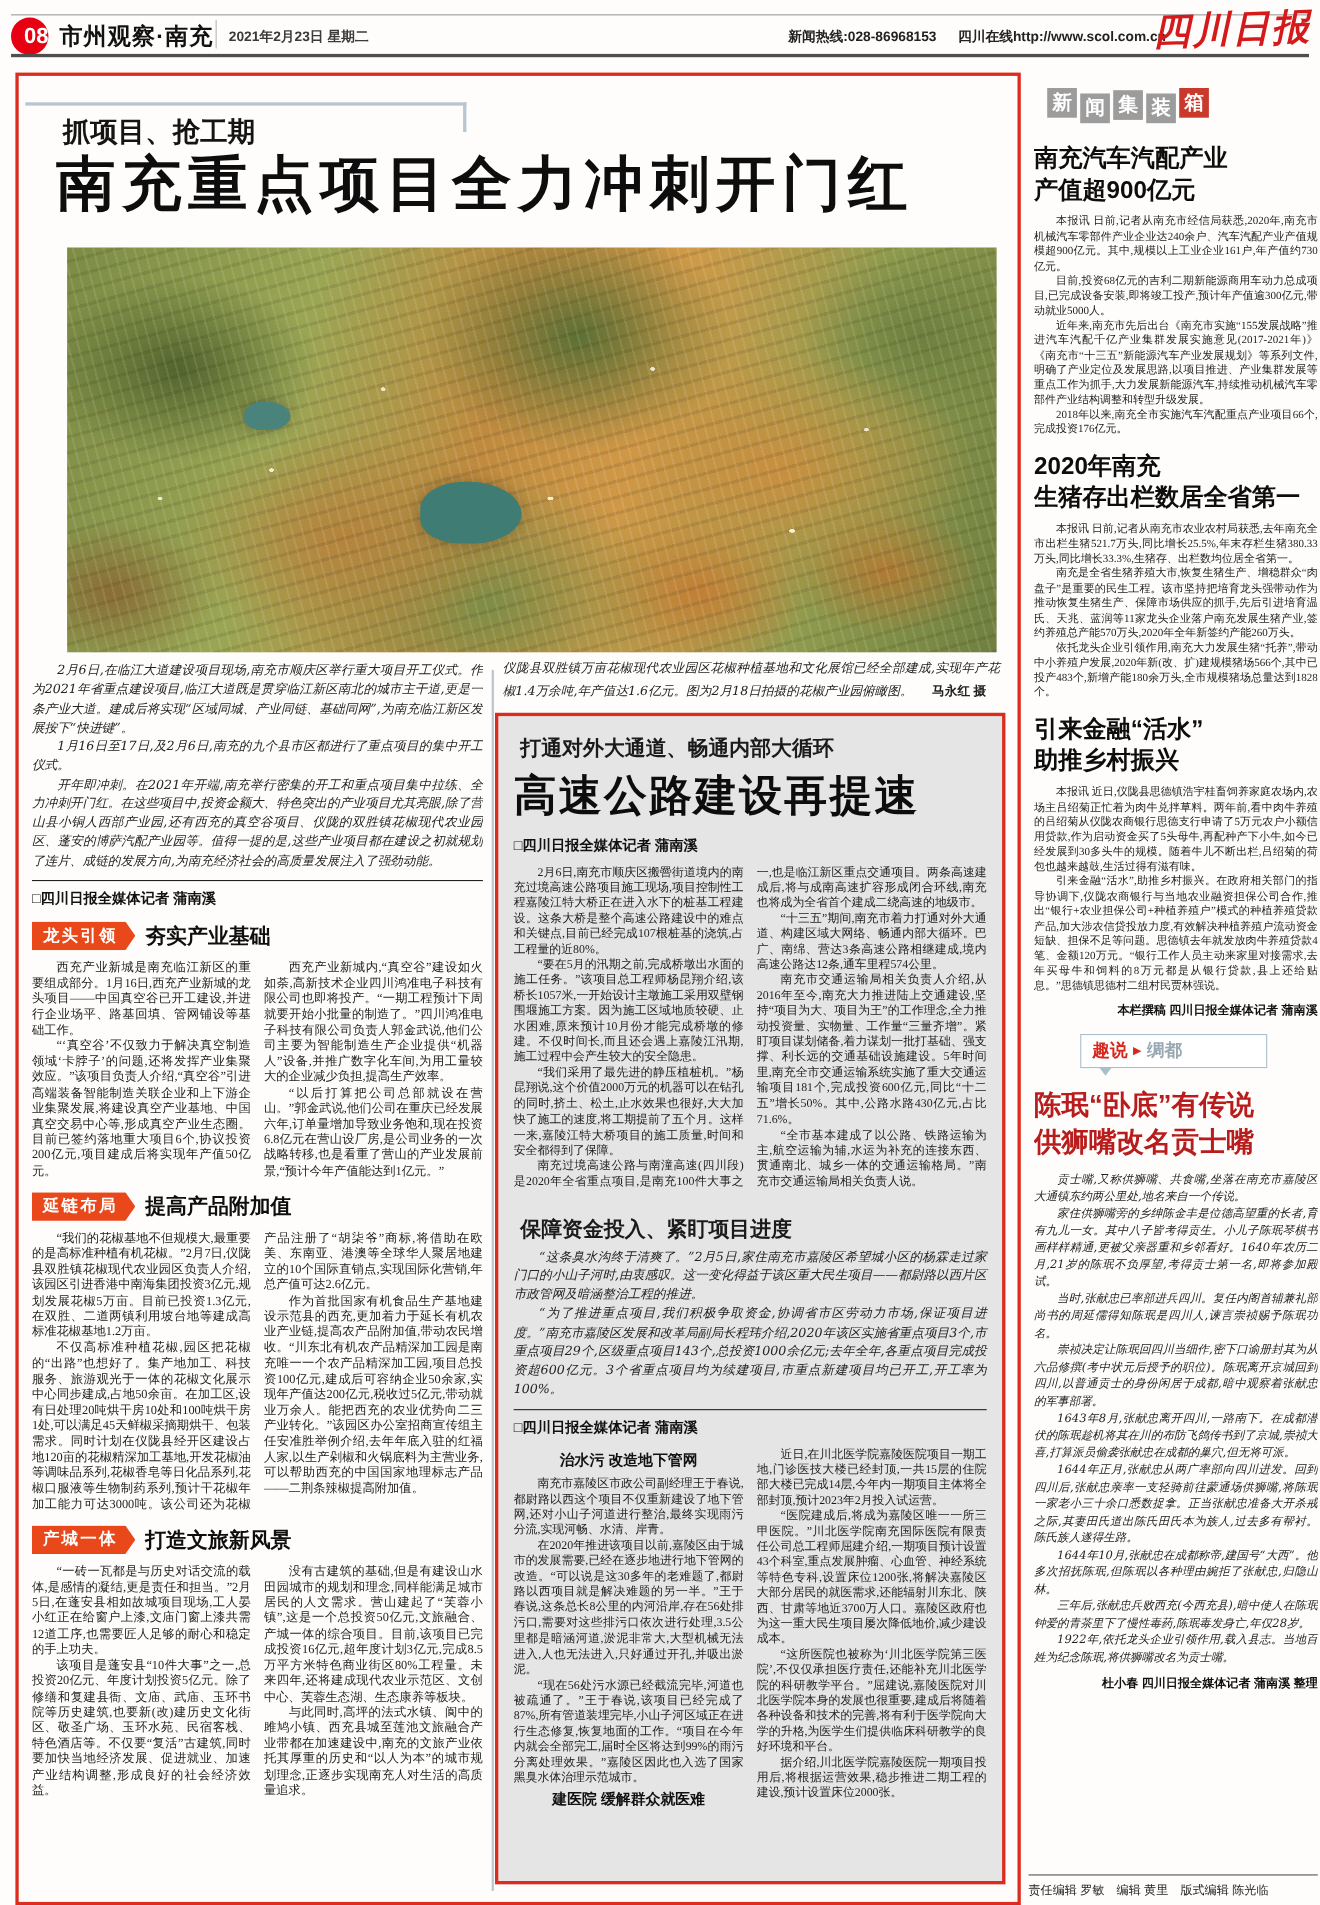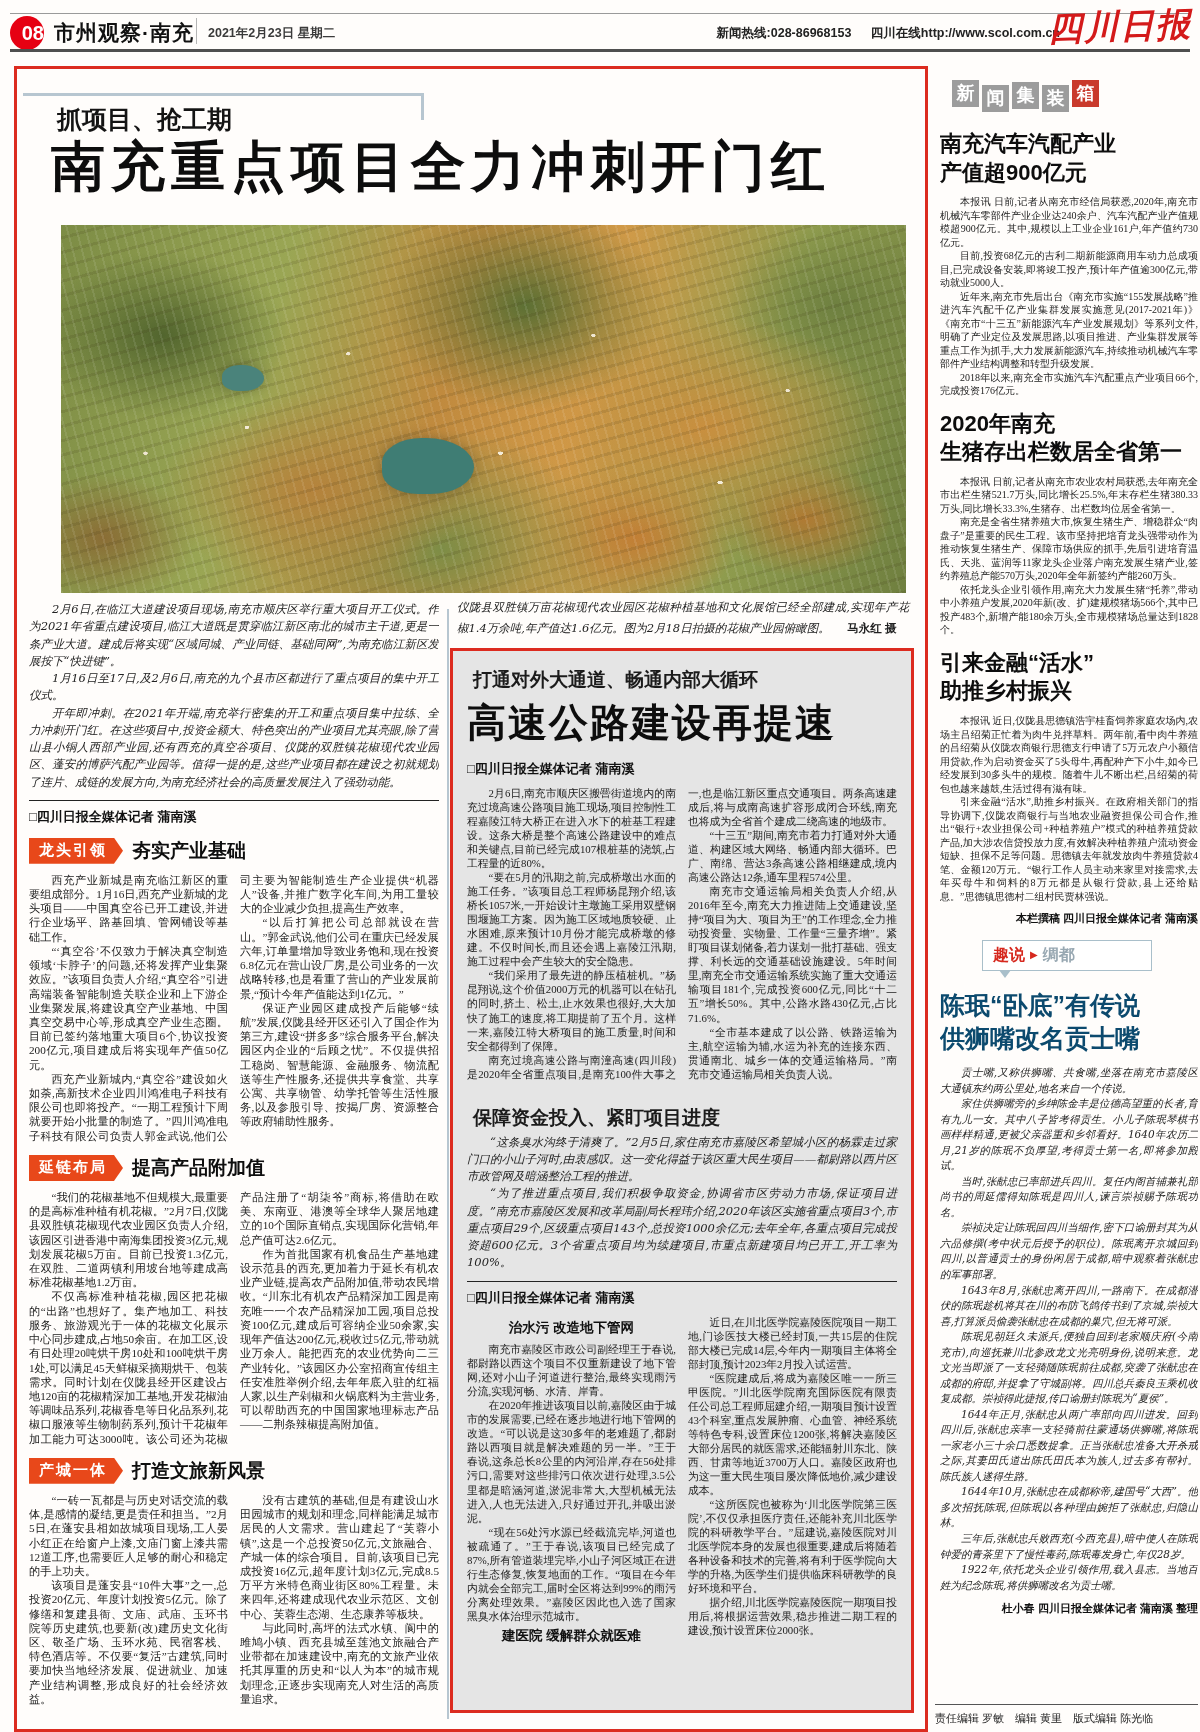--- a/index.html
+++ b/index.html
@@ -90,21 +90,21 @@
   .atitle{margin:12px 0 8px;font-size:22px;font-weight:800;line-height:1.3;color:#0d0d0d;}
   .abody{font-family:"Liberation Serif",serif;font-size:10px;line-height:1.35;text-align:justify;color:#1c1c1c;}
   .news-credit{text-align:right;font-weight:700;font-size:11px;margin:8px 0 14px;color:#111;}
   .qbox{position:relative;margin:12px 0 18px 42px;width:148px;border:1px solid #a9bfca;
         padding:4px 10px;background:#fff;}
   .q1{color:#d6281e;font-weight:800;font-size:16px;}
   .qarrow{color:#d6281e;font-size:10px;margin:0 5px;vertical-align:2px;}
   .q2{color:#98a8b2;font-size:16px;font-weight:600;}
   .qbox:after{content:"";position:absolute;left:16px;bottom:-8px;width:0;height:0;
               border-left:6px solid transparent;border-right:6px solid transparent;border-top:8px solid #a9bfca;}
-  .stitle2{margin:4px 0 10px;font-size:25px;font-weight:800;line-height:1.32;color:#0c4a6e;}
+  .stitle2{margin:4px 0 10px;font-size:25px;font-weight:800;line-height:1.32;color:#b91c1c;}
   .sbody{font-size:10.5px;line-height:1.48;text-align:justify;color:#222;}
   
   .footer{position:absolute;left:935px;top:1704px;width:263px;border-top:1px solid #555;
           padding-top:6px;font-size:11px;color:#222;}
 </style>
 </head>
 <body>
 
 <div class="page">
 
@@ -151,21 +151,20 @@
 
       <div class="sec-hdr">
         <span class="tag">龙头引领</span>
         <span class="stitle">夯实产业基础</span>
       </div>
       <div class="cols2">
           <p>西充产业新城是南充临江新区的重要组成部分。1月16日,西充产业新城的龙头项目——中国真空谷已开工建设,并进行企业场平、路基回填、管网铺设等基础工作。</p>
           <p>“‘真空谷’不仅致力于解决真空制造领域‘卡脖子’的问题,还将发挥产业集聚效应。”该项目负责人介绍,“真空谷”引进高端装备智能制造关联企业和上下游企业集聚发展,将建设真空产业基地、中国真空交易中心等,形成真空产业生态圈。目前已签约落地重大项目6个,协议投资200亿元,项目建成后将实现年产值50亿元。</p>
           <p>西充产业新城内,“真空谷”建设如火如荼,高新技术企业四川鸿准电子科技有限公司也即将投产。“一期工程预计下周就要开始小批量的制造了。”四川鸿准电子科技有限公司负责人郭金武说,他们公司主要为智能制造生产企业提供“机器人”设备,并推广数字化车间,为用工量较大的企业减少负担,提高生产效率。</p>
           <p>“以后打算把公司总部就设在营山。”郭金武说,他们公司在重庆已经发展六年,订单量增加导致业务饱和,现在投资6.8亿元在营山设厂房,是公司业务的一次战略转移,也是看重了营山的产业发展前景,“预计今年产值能达到1亿元。”</p>
-          <p>保证产业园区建成投产后能够“续航”发展,仪陇县经开区还引入了国企作为第三方,建设“拼多多”综合服务平台,解决园区内企业的“后顾之忧”。不仅提供招工稳岗、智慧能源、金融服务、物流配送等生产性服务,还提供共享食堂、共享公寓、共享物管、幼学托管等生活性服务,以及参股引导、按揭厂房、资源整合等政府辅助性服务。</p>
         </div>
 
       <div class="sec-hdr">
         <span class="tag">延链布局</span>
         <span class="stitle">提高产品附加值</span>
       </div>
       <div class="cols2">
           <p>“我们的花椒基地不但规模大,最重要的是高标准种植有机花椒。”2月7日,仪陇县双胜镇花椒现代农业园区负责人介绍,该园区引进香港中南海集团投资3亿元,规划发展花椒5万亩。目前已投资1.3亿元,在双胜、二道两镇利用坡台地等建成高标准花椒基地1.2万亩。</p>
           <p>不仅高标准种植花椒,园区把花椒的“出路”也想好了。集产地加工、科技服务、旅游观光于一体的花椒文化展示中心同步建成,占地50余亩。在加工区,设有日处理20吨烘干房10处和100吨烘干房1处,可以满足45天鲜椒采摘期烘干、包装需求。同时计划在仪陇县经开区建设占地120亩的花椒精深加工基地,开发花椒油等调味品系列,花椒香皂等日化品系列,花椒口服液等生物制药系列,预计干花椒年加工能力可达3000吨。该公司还为花椒产品注册了“胡柒爷”商标,将借助在欧美、东南亚、港澳等全球华人聚居地建立的10个国际直销点,实现国际化营销,年总产值可达2.6亿元。</p>
           <p>作为首批国家有机食品生产基地建设示范县的西充,更加着力于延长有机农业产业链,提高农产品附加值,带动农民增收。“川东北有机农产品精深加工园是南充唯一一个农产品精深加工园,项目总投资100亿元,建成后可容纳企业50余家,实现年产值达200亿元,税收过5亿元,带动就业万余人。能把西充的农业优势向二三产业转化。”该园区办公室招商宣传组主任安准胜举例介绍,去年年底入驻的红福人家,以生产剁椒和火锅底料为主营业务,可以帮助西充的中国国家地理标志产品——二荆条辣椒提高附加值。</p>
@@ -268,21 +267,20 @@
     <h3 class="stitle2">
       <div>陈珉“卧底”有传说</div>
       <div>供狮嘴改名贡士嘴</div>
     </h3>
     <div class="sbody kaiti">
         <p>贡士嘴,又称供狮嘴、共食嘴,坐落在南充市嘉陵区大通镇东约两公里处,地名来自一个传说。</p>
         <p>家住供狮嘴旁的乡绅陈金丰是位德高望重的长者,育有九儿一女。其中八子皆考得贡生。小儿子陈珉琴棋书画样样精通,更被父亲器重和乡邻看好。1640年农历二月,21岁的陈珉不负厚望,考得贡士第一名,即将参加殿试。</p>
         <p>当时,张献忠已率部进兵四川。复任内阁首辅兼礼部尚书的周延儒得知陈珉是四川人,谏言崇祯赐予陈珉功名。</p>
         <p>崇祯决定让陈珉回四川当细作,密下口谕册封其为从六品修撰(考中状元后授予的职位)。陈珉离开京城回到四川,以普通贡士的身份闲居于成都,暗中观察着张献忠的军事部署。</p>
         <p>1643年8月,张献忠离开四川,一路南下。在成都潜伏的陈珉趁机将其在川的布防飞鸽传书到了京城,崇祯大喜,打算派员偷袭张献忠在成都的巢穴,但无将可派。</p>
-        <p>陈珉见朝廷久未派兵,便独自回到老家顺庆府(今南充市),向巡抚兼川北参政龙文光亮明身份,说明来意。龙文光当即派了一支轻骑随陈珉前往成都,突袭了张献忠在成都的府邸,并捉拿了守城副将。四川总兵秦良玉乘机收复成都。崇祯得此捷报,传口谕册封陈珉为“夏侯”。</p>
         <p>1644年正月,张献忠从两广率部向四川进发。回到四川后,张献忠亲率一支轻骑前往蒙通场供狮嘴,将陈珉一家老小三十余口悉数捉拿。正当张献忠准备大开杀戒之际,其妻田氏道出陈氏田氏本为族人,过去多有帮衬。陈氏族人遂得生路。</p>
         <p>1644年10月,张献忠在成都称帝,建国号“大西”。他多次招抚陈珉,但陈珉以各种理由婉拒了张献忠,归隐山林。</p>
         <p>三年后,张献忠兵败西充(今西充县),暗中使人在陈珉钟爱的青茶里下了慢性毒药,陈珉毒发身亡,年仅28岁。</p>
         <p>1922年,依托龙头企业引领作用,载入县志。当地百姓为纪念陈珉,将供狮嘴改名为贡士嘴。</p>
       </div>
     <div class="news-credit">杜小春 四川日报全媒体记者 蒲南溪 整理</div>
   </aside>
 
   <div class="footer">
     <span>责任编辑 罗敏　编辑 黄里　版式编辑 陈光临</span>

